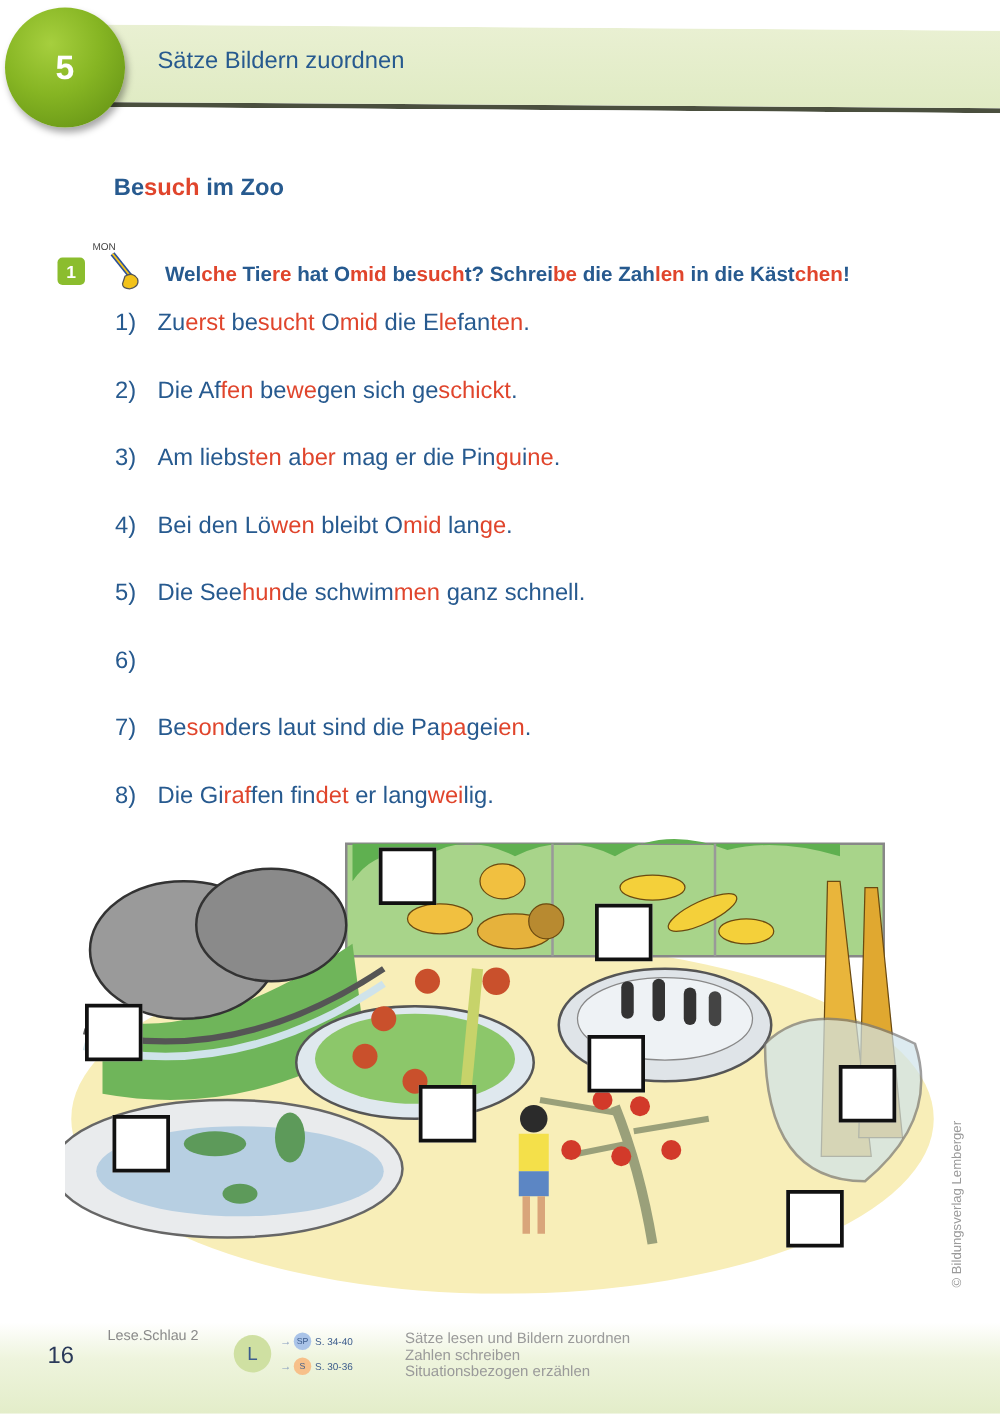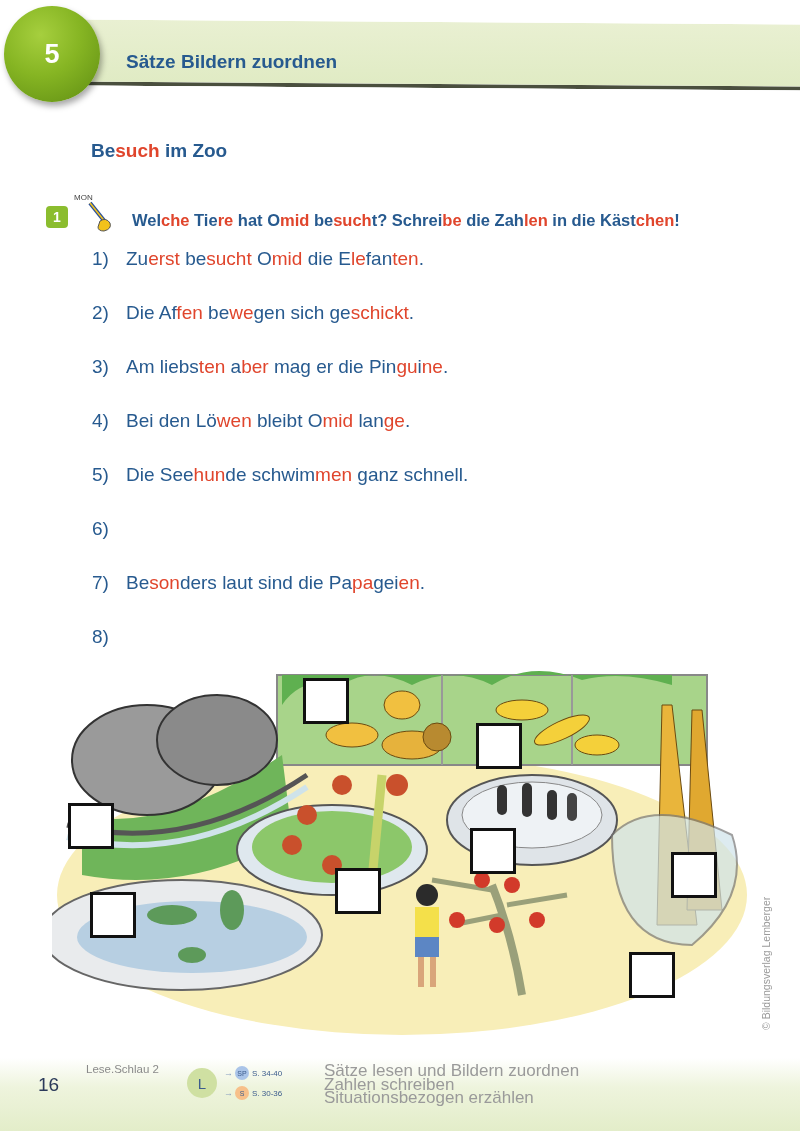--- a/index.html
+++ b/index.html
@@ -18,21 +18,21 @@
   .chapter-circle {
     position: absolute; left: 4px; top: 6px; width: 96px; height: 96px;
     border-radius: 50%;
     background: radial-gradient(circle at 38% 30%, #a6cf3e 0%, #86b523 45%, #5e8c12 100%);
     box-shadow: 2px 4px 6px rgba(0,0,0,0.35);
     display: flex; align-items: center; justify-content: center;
   }
   .chapter-number { color: #ffffff; font-weight: bold; font-size: 27px; }
   .chapter-title {
     position: absolute; left: 126px; top: 38px;
-    font-size: 19px; font-weight: bold; color: #275a8f; margin-top: 13px;
+    font-size: 19px; font-weight: normal; color: #275a8f;
   }
   .section-title {
     position: absolute; left: 91px; top: 140px;
     font-size: 19px; font-weight: bold; color: #275a8f;
   }
   .task-row { position: absolute; left: 46px; top: 199px; display: flex; align-items: center; }
   .task-badge {
     width: 22px; height: 22px; border-radius: 4px; background: #8bbd2e;
     color: #fff; font-weight: bold; font-size: 14px;
     display: flex; align-items: center; justify-content: center;
@@ -64,21 +64,21 @@
   .level-circle {
     position: absolute; left: 187px; top: 10px; width: 30px; height: 30px; border-radius: 50%;
     background: #cfe0a2; color: #3c5c8c; font-size: 15px; display: flex; align-items: center; justify-content: center;
   }
   .ref { position: absolute; font-size: 8px; color: #3c5c8c; display: flex; align-items: center; }
   .ref .arrow { color: #8aa0c0; font-size: 9px; margin-right: 2px; }
   .ref .dot {
     width: 14px; height: 14px; border-radius: 50%; display: inline-flex; align-items: center; justify-content: center;
     font-size: 7px; margin-right: 3px;
   }
-  .skills { position: absolute; top: 6px; font-size: 17px; color: #9a9a9a; line-height: 13.5px; }
+  .skills { position: absolute; top: 6px; font-size: 12px; color: #9a9a9a; line-height: 13.5px; }
 </style>
 </head>
 <body>
 
 <div class="header-band"></div>
 <div class="chapter-circle">
   <span class="chapter-number">5</span>
 </div>
 <div class="chapter-title">Sätze Bildern zuordnen</div>
 
@@ -120,20 +120,21 @@
     </div>
     <div class="sentence">
       <span class="num">6)</span>
     </div>
     <div class="sentence">
       <span class="num">7)</span>
       <span><span>Be</span><span class="r">son</span><span>ders laut sind die Pa</span><span class="r">pa</span><span>gei</span><span class="r">en</span><span>.</span></span>
     </div>
     <div class="sentence">
       <span class="num">8)</span>
+      <span><span>Die Gi</span><span class="r">raf</span><span>fen fin</span><span class="r">det</span><span> er lang</span><span class="r">wei</span><span>lig.</span></span>
     </div>
   </div>
 
 <div class="zoo-illustration">
   <svg width="700" height="370" viewBox="0 0 700 370">
 
     <ellipse cx="350" cy="230" rx="345" ry="140" fill="#f8eeb8"></ellipse>
 
     <rect x="225" y="10" width="430" height="90" fill="#a8d48a" stroke="#888" stroke-width="2"></rect>
     <path d="M230 40 q20 -30 60 -20 q30 -20 70 0 q40 -20 80 0 q40 -25 90 -5 q40 -10 90 5 v-10 h-390z" fill="#5fb050"></path>

